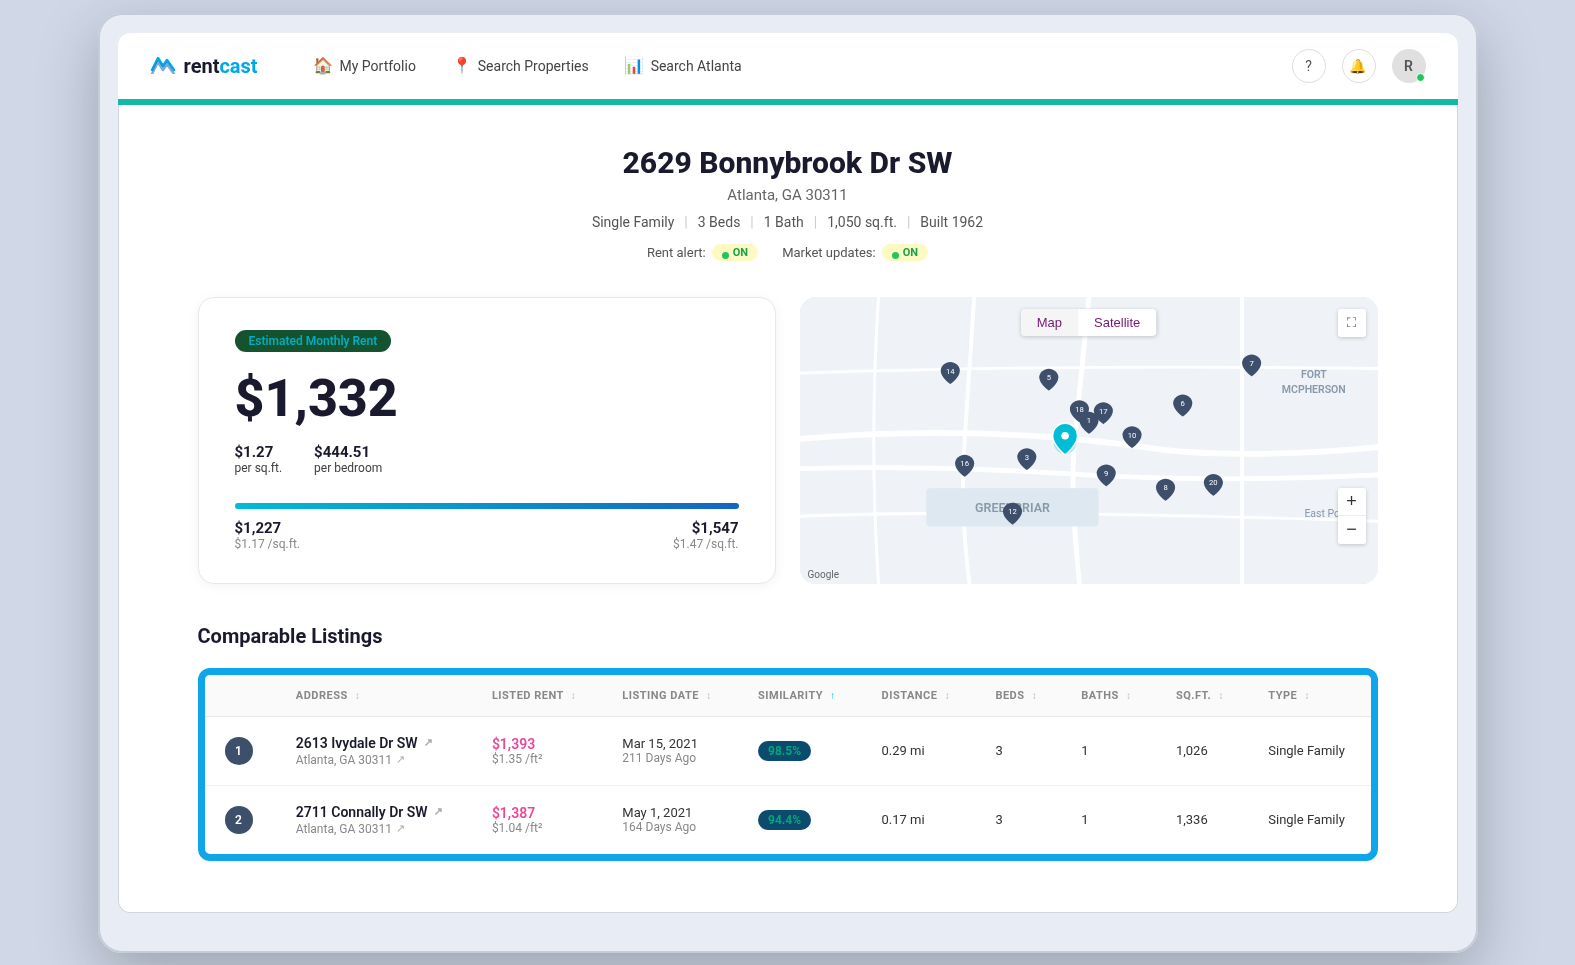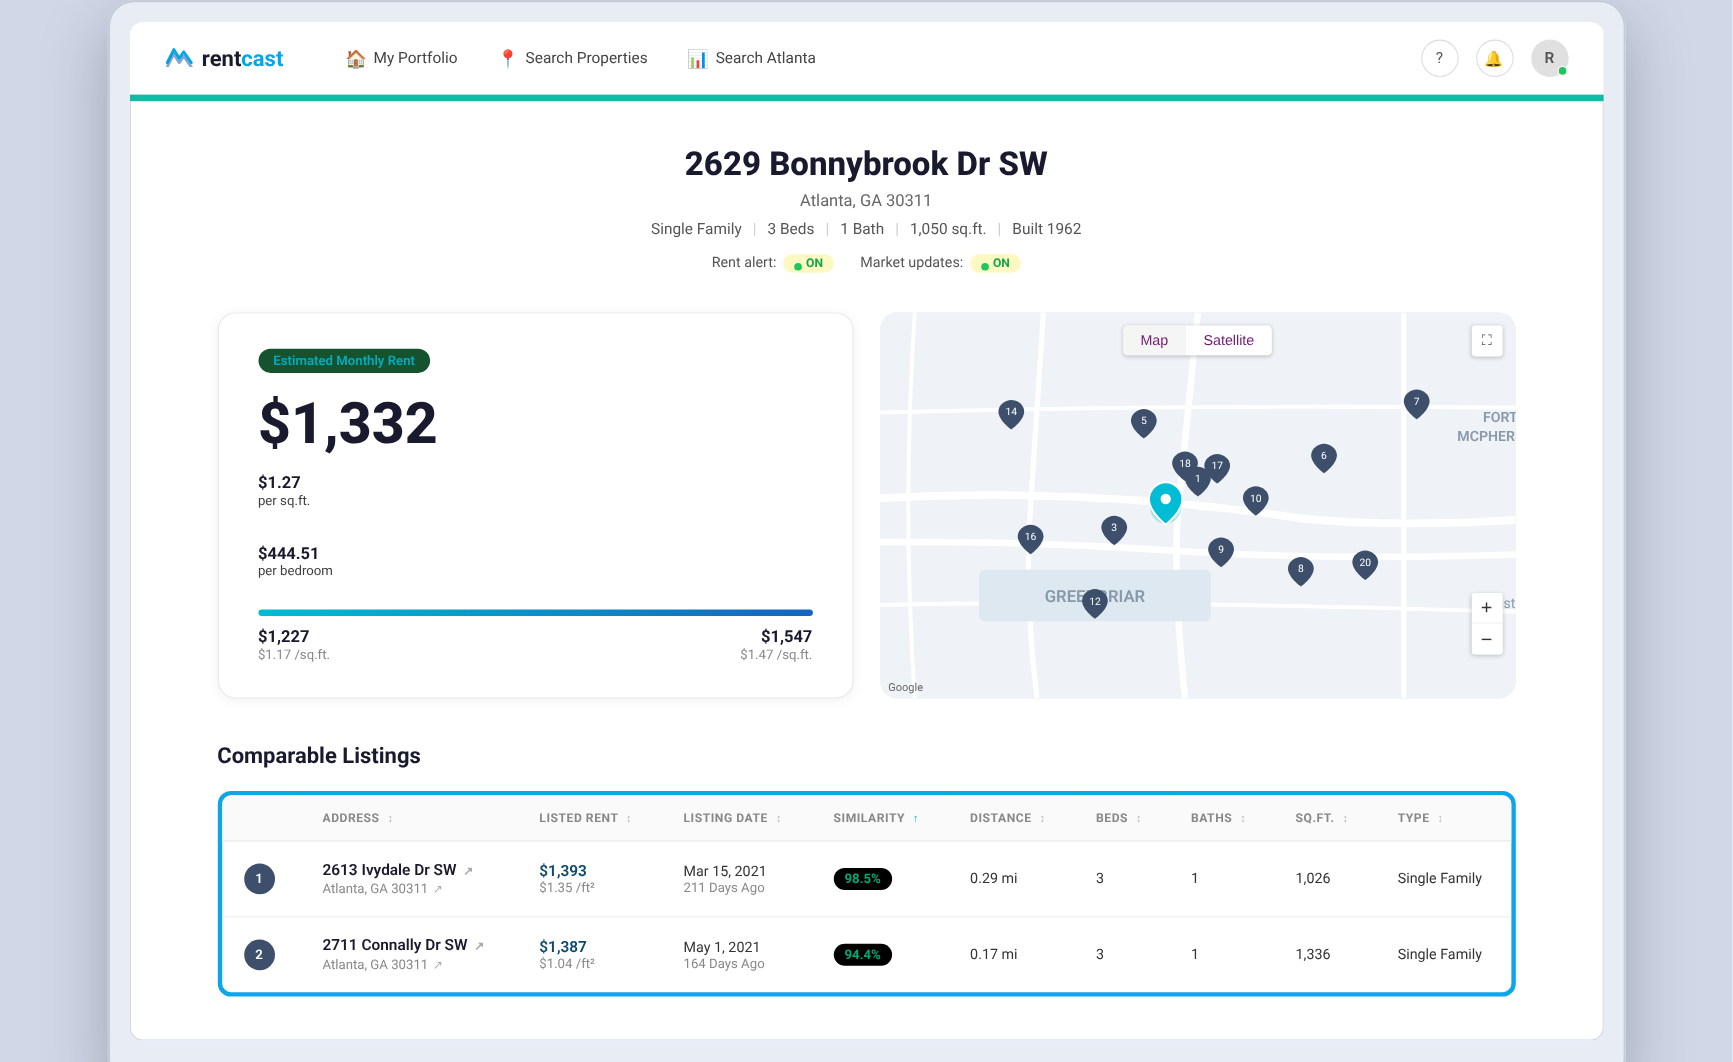--- a/index.html
+++ b/index.html
@@ -191,21 +191,20 @@
     .rent-amount {
       font-size: 52px;
       font-weight: 800;
       color: #1a1a2e;
       margin-bottom: 14px;
     }
     .rent-breakdown {
       display: flex;
       gap: 32px;
       margin-bottom: 28px;
-      flex-direction: column;
     }
     .rent-break-item {
       display: flex;
       flex-direction: column;
     }
     .rent-break-val {
       font-size: 15px;
       font-weight: 700;
       color: #1a1a2e;
     }
@@ -323,21 +322,21 @@
     .comparable-section {
       margin-top: 8px;
     }
     .section-title {
       font-size: 20px;
       font-weight: 700;
       color: #1a1a2e;
       margin-bottom: 20px;
     }
     .table-wrapper {
-      border: 4px solid #0ea5e9;
+      border: 7px solid #0ea5e9;
       border-radius: 12px;
       overflow: hidden;
     }
     table {
       width: 100%;
       border-collapse: collapse;
       font-size: 13px;
     }
     thead tr {
       border-bottom: 1px solid #e8e8e8;
@@ -388,21 +387,21 @@
       font-size: 12px;
       color: #888;
       margin-top: 2px;
       display: flex;
       align-items: center;
       gap: 4px;
     }
     .listed-rent-main {
       font-size: 14px;
       font-weight: 600;
-      color: #0c4a6e;
+      color: #ec4899;
     }
     .listed-rent-sub {
       font-size: 12px;
       color: #888;
     }
     .listing-date-main {
       font-size: 13px;
       color: #333;
     }
     .listing-date-sub {
@@ -410,21 +409,21 @@
       color: #888;
     }
     .similarity-badge {
       display: inline-flex;
       align-items: center;
       padding: 3px 10px;
       border-radius: 20px;
       font-size: 12px;
       font-weight: 700;
     }
-    .sim-high { background: #000000; color: #00a878; }
+    .sim-high { background: #0c4a6e; color: #00a878; }
   </style>
 </head>
 <body>
 
 <div class="laptop-wrapper">
   <div class="screen">
 
     <nav class="navbar">
       <div class="logo">
         <span class="logo-icon">

